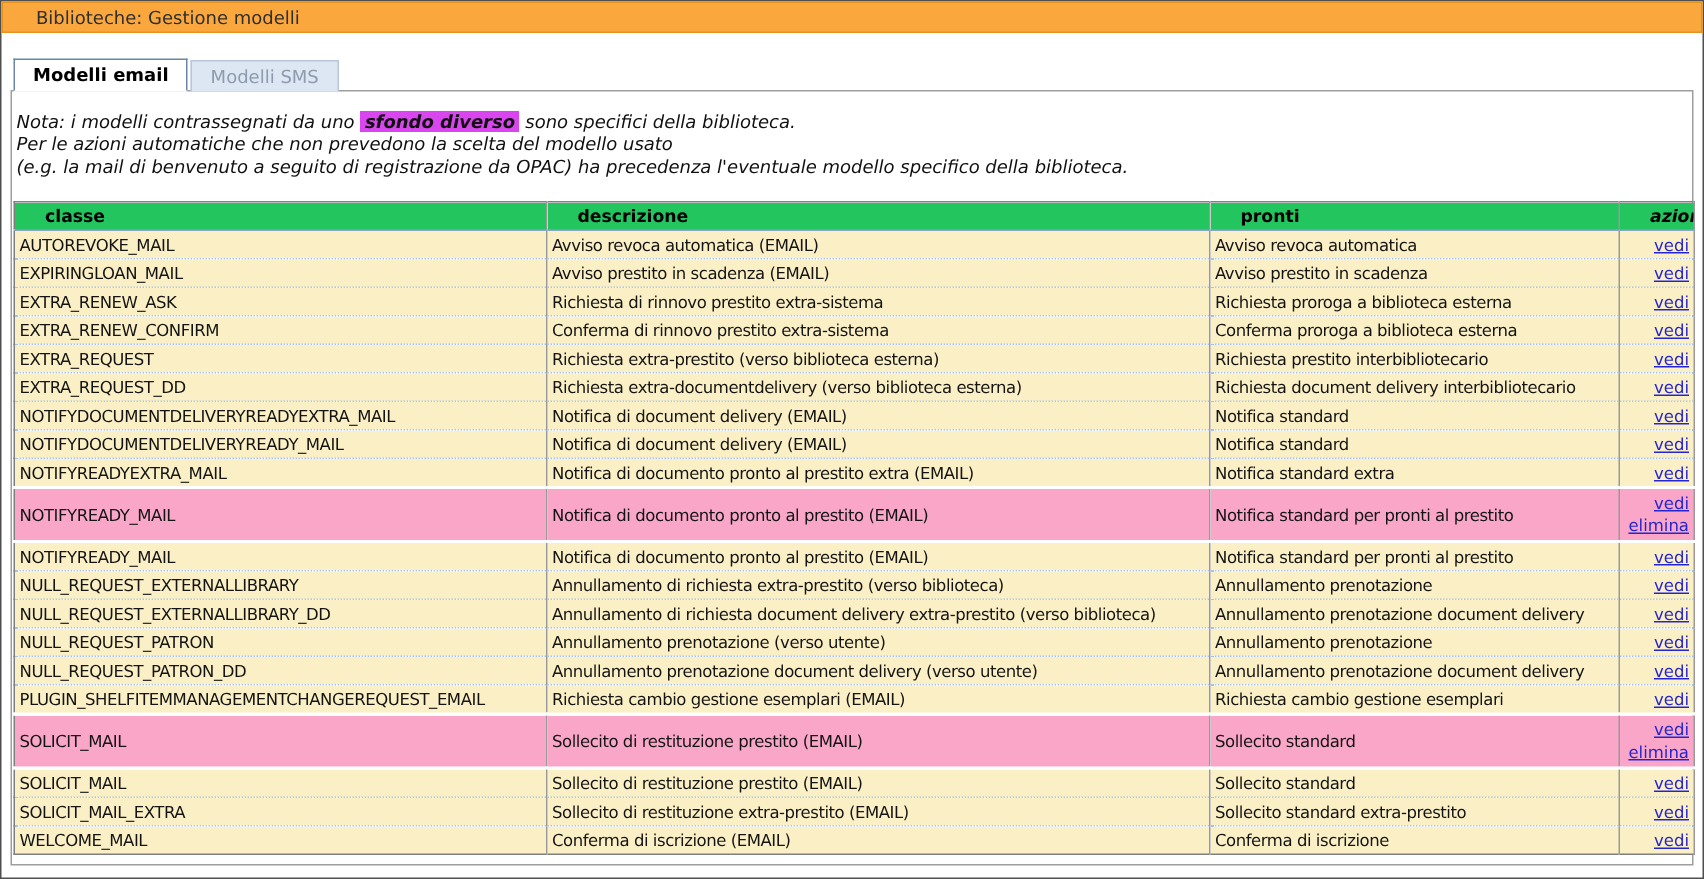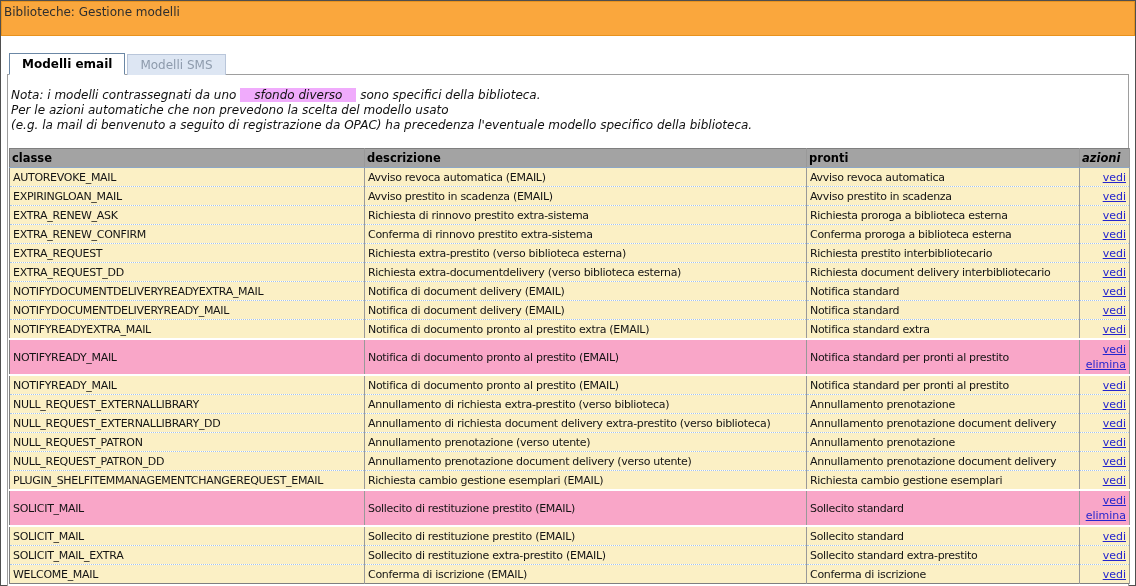--- a/index.html
+++ b/index.html
@@ -10,27 +10,27 @@
   }
   .window {
     box-sizing: border-box;
     width: 1136px; height: 586px;
     border: 1px solid #4f4f4f;
     background: #fff;
     position: relative;
   }
   .titlebar {
     box-sizing: border-box;
-    height: 35px;
+    height: 21px;
     background: #faa73d;
     border: 1px solid #e8921e;
     color: #2e2e2e;
     font-size: 12px;
     line-height: 18px;
-    padding: 1px 6px 0 2px;
+    padding: 1px 6px 0 22px;
   }
   .tabs-row {
     position: relative;
     z-index: 2;
     margin: 17px 6px -1px 8px;
     height: 22px;
   }
   .tab {
     display: inline-block;
     box-sizing: border-box;
@@ -66,41 +66,42 @@
     padding: 0 1px;
   }
   .note {
     font-style: italic;
     font-size: 12px;
     color: #101010;
     line-height: 15px;
     margin: 13px 2px 15px 2px;
   }
   .note .hl {
-    background: #f0abfc;
-    padding: 0 14px;
+    background: #d946ef;
+    padding: 0 3px;
+    font-weight: bold;
   }
   table.templates {
     border-collapse: collapse;
     table-layout: fixed;
     width: 1120px;
     border: 1px solid #7f7f7f;
     font-size: 11px;
   }
   col.c-classe { width: 355px; }
   col.c-descr  { width: 442px; }
   col.c-titolo { width: 273px; }
   col.c-azioni { width: 50px; }
   th {
-    background: #a3a3a3;
+    background: #22c55e;
     text-align: left;
     font-weight: bold;
     font-size: 11.5px;
     color: #000;
-    padding: 2px 2px;
+    padding: 2px 20px;
     border-right: 1px solid #999;
     border-bottom: 1px solid #8ca6c6;
     white-space: nowrap;
     overflow: hidden;
   }
   th.azioni { text-align: left; font-style: italic; }
   td {
     padding: 2px 3px;
     height: 14px;
     border-right: 1px solid #999;

